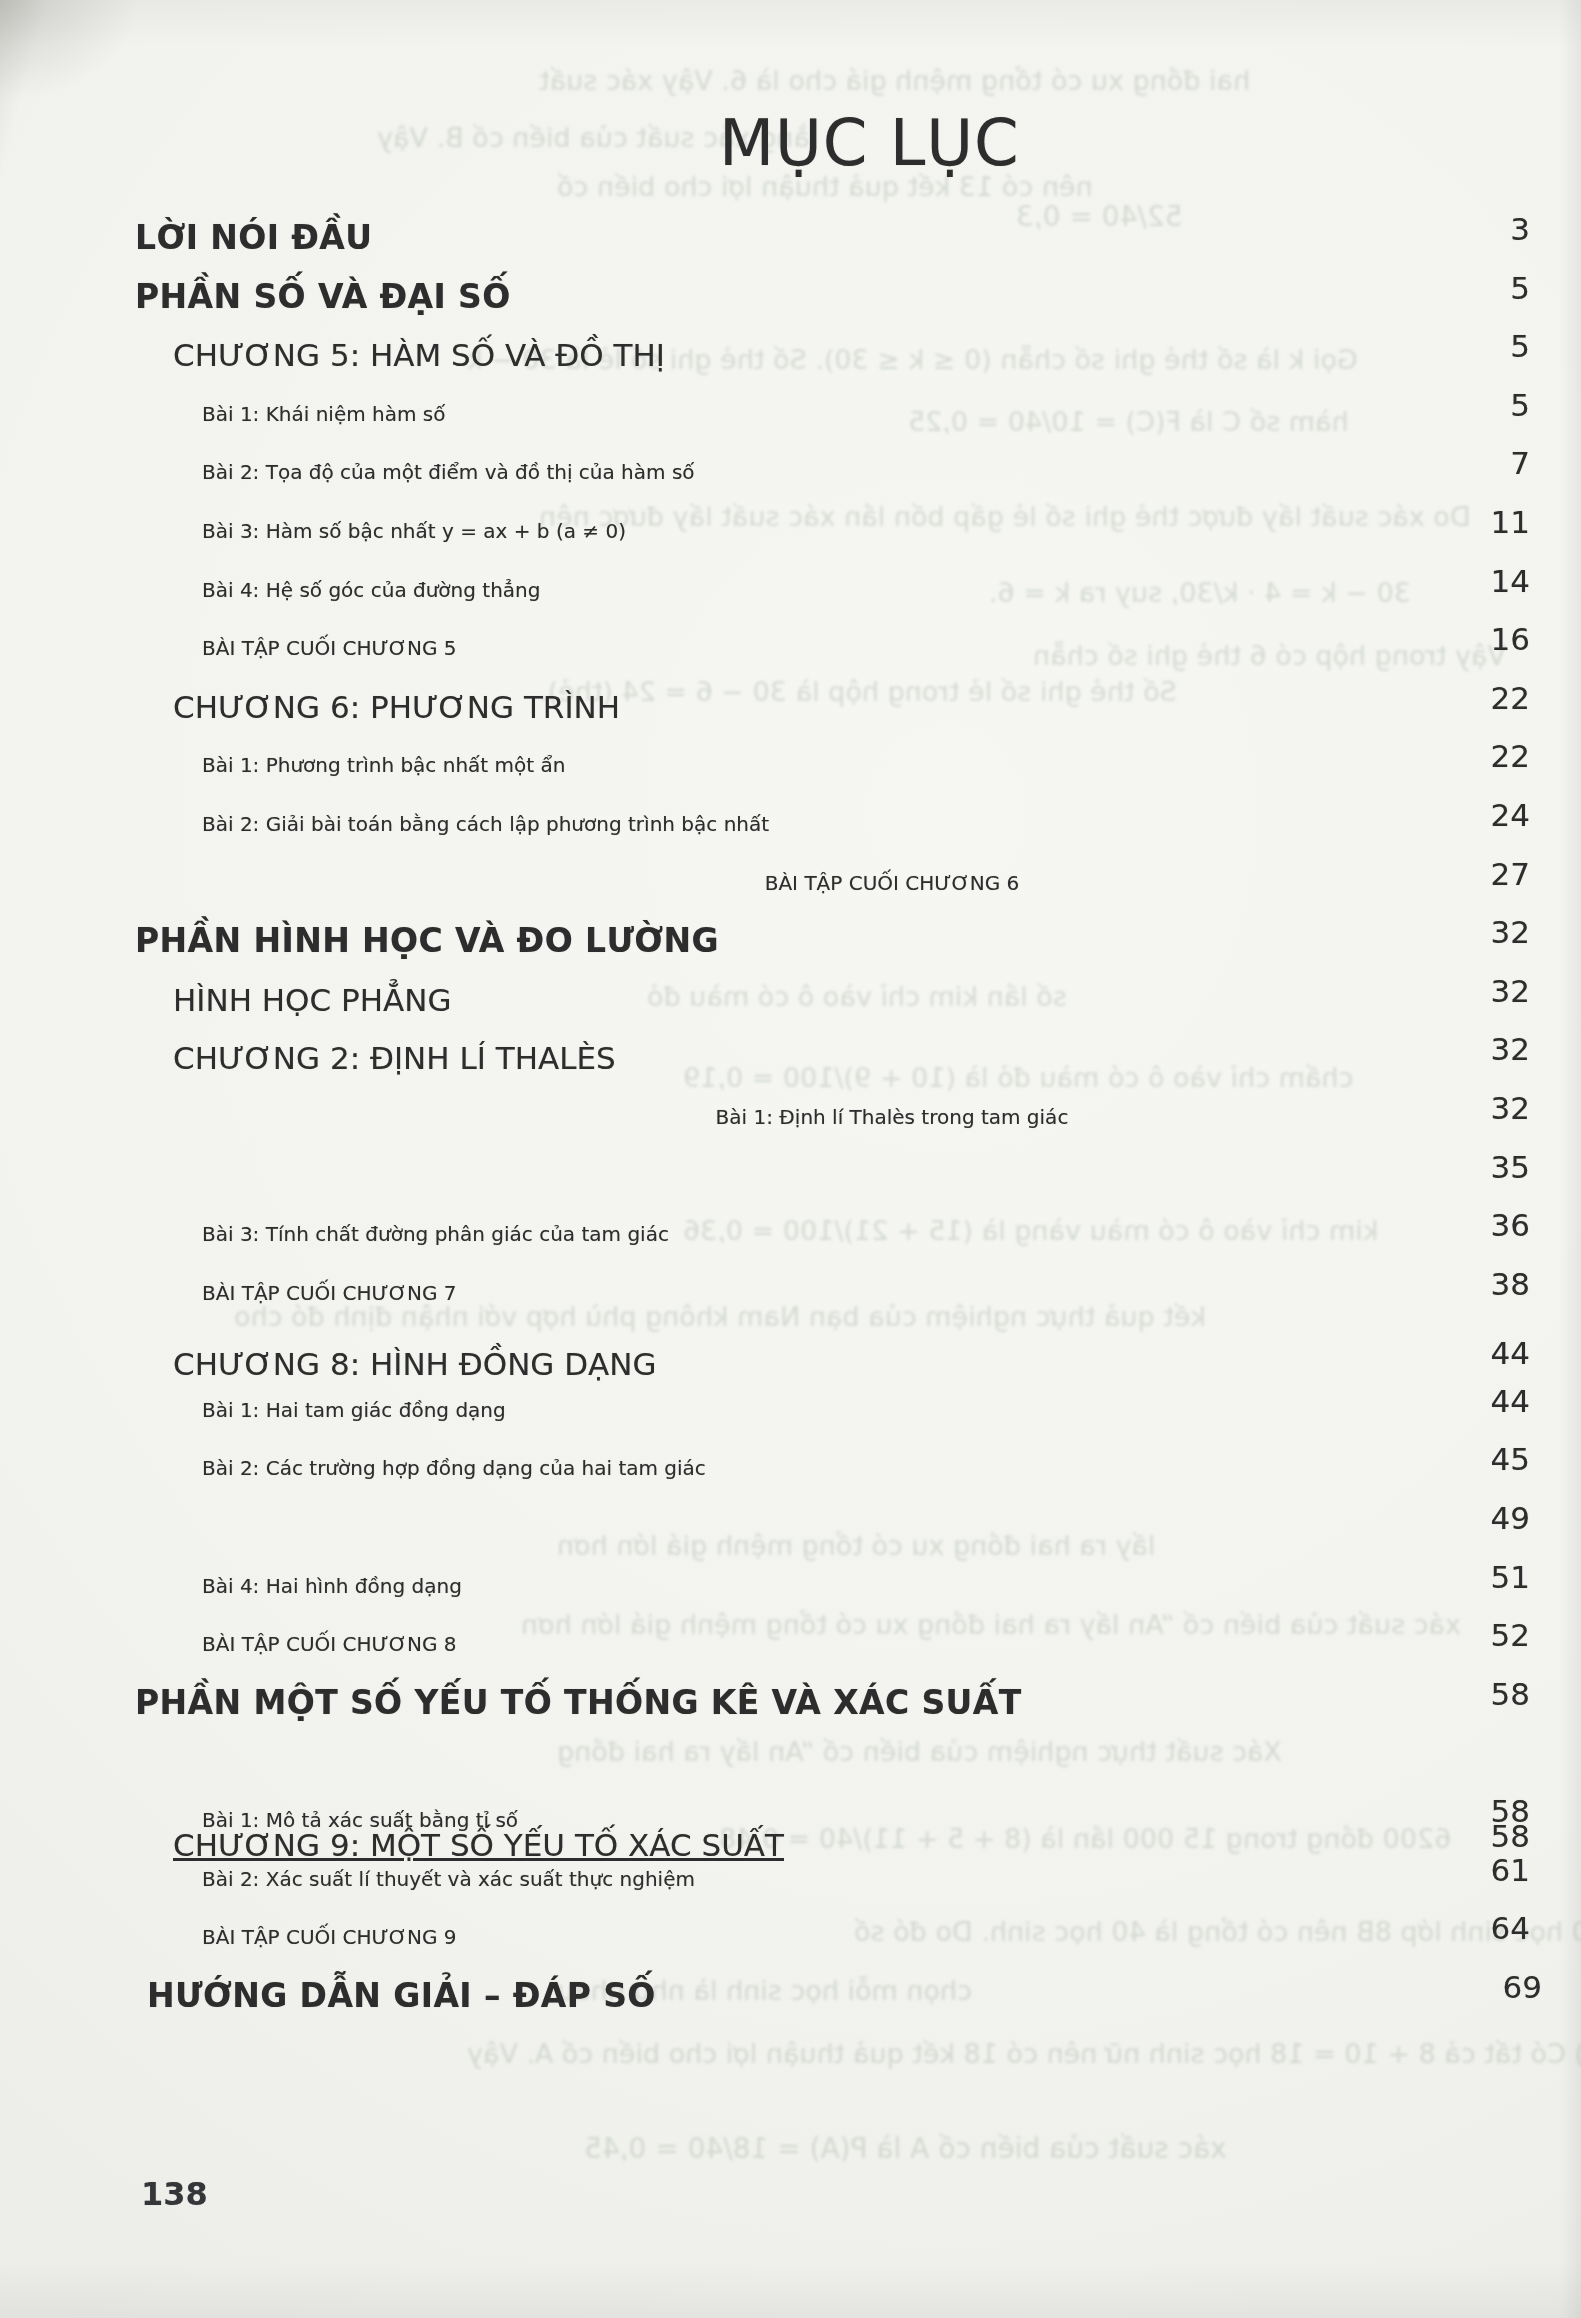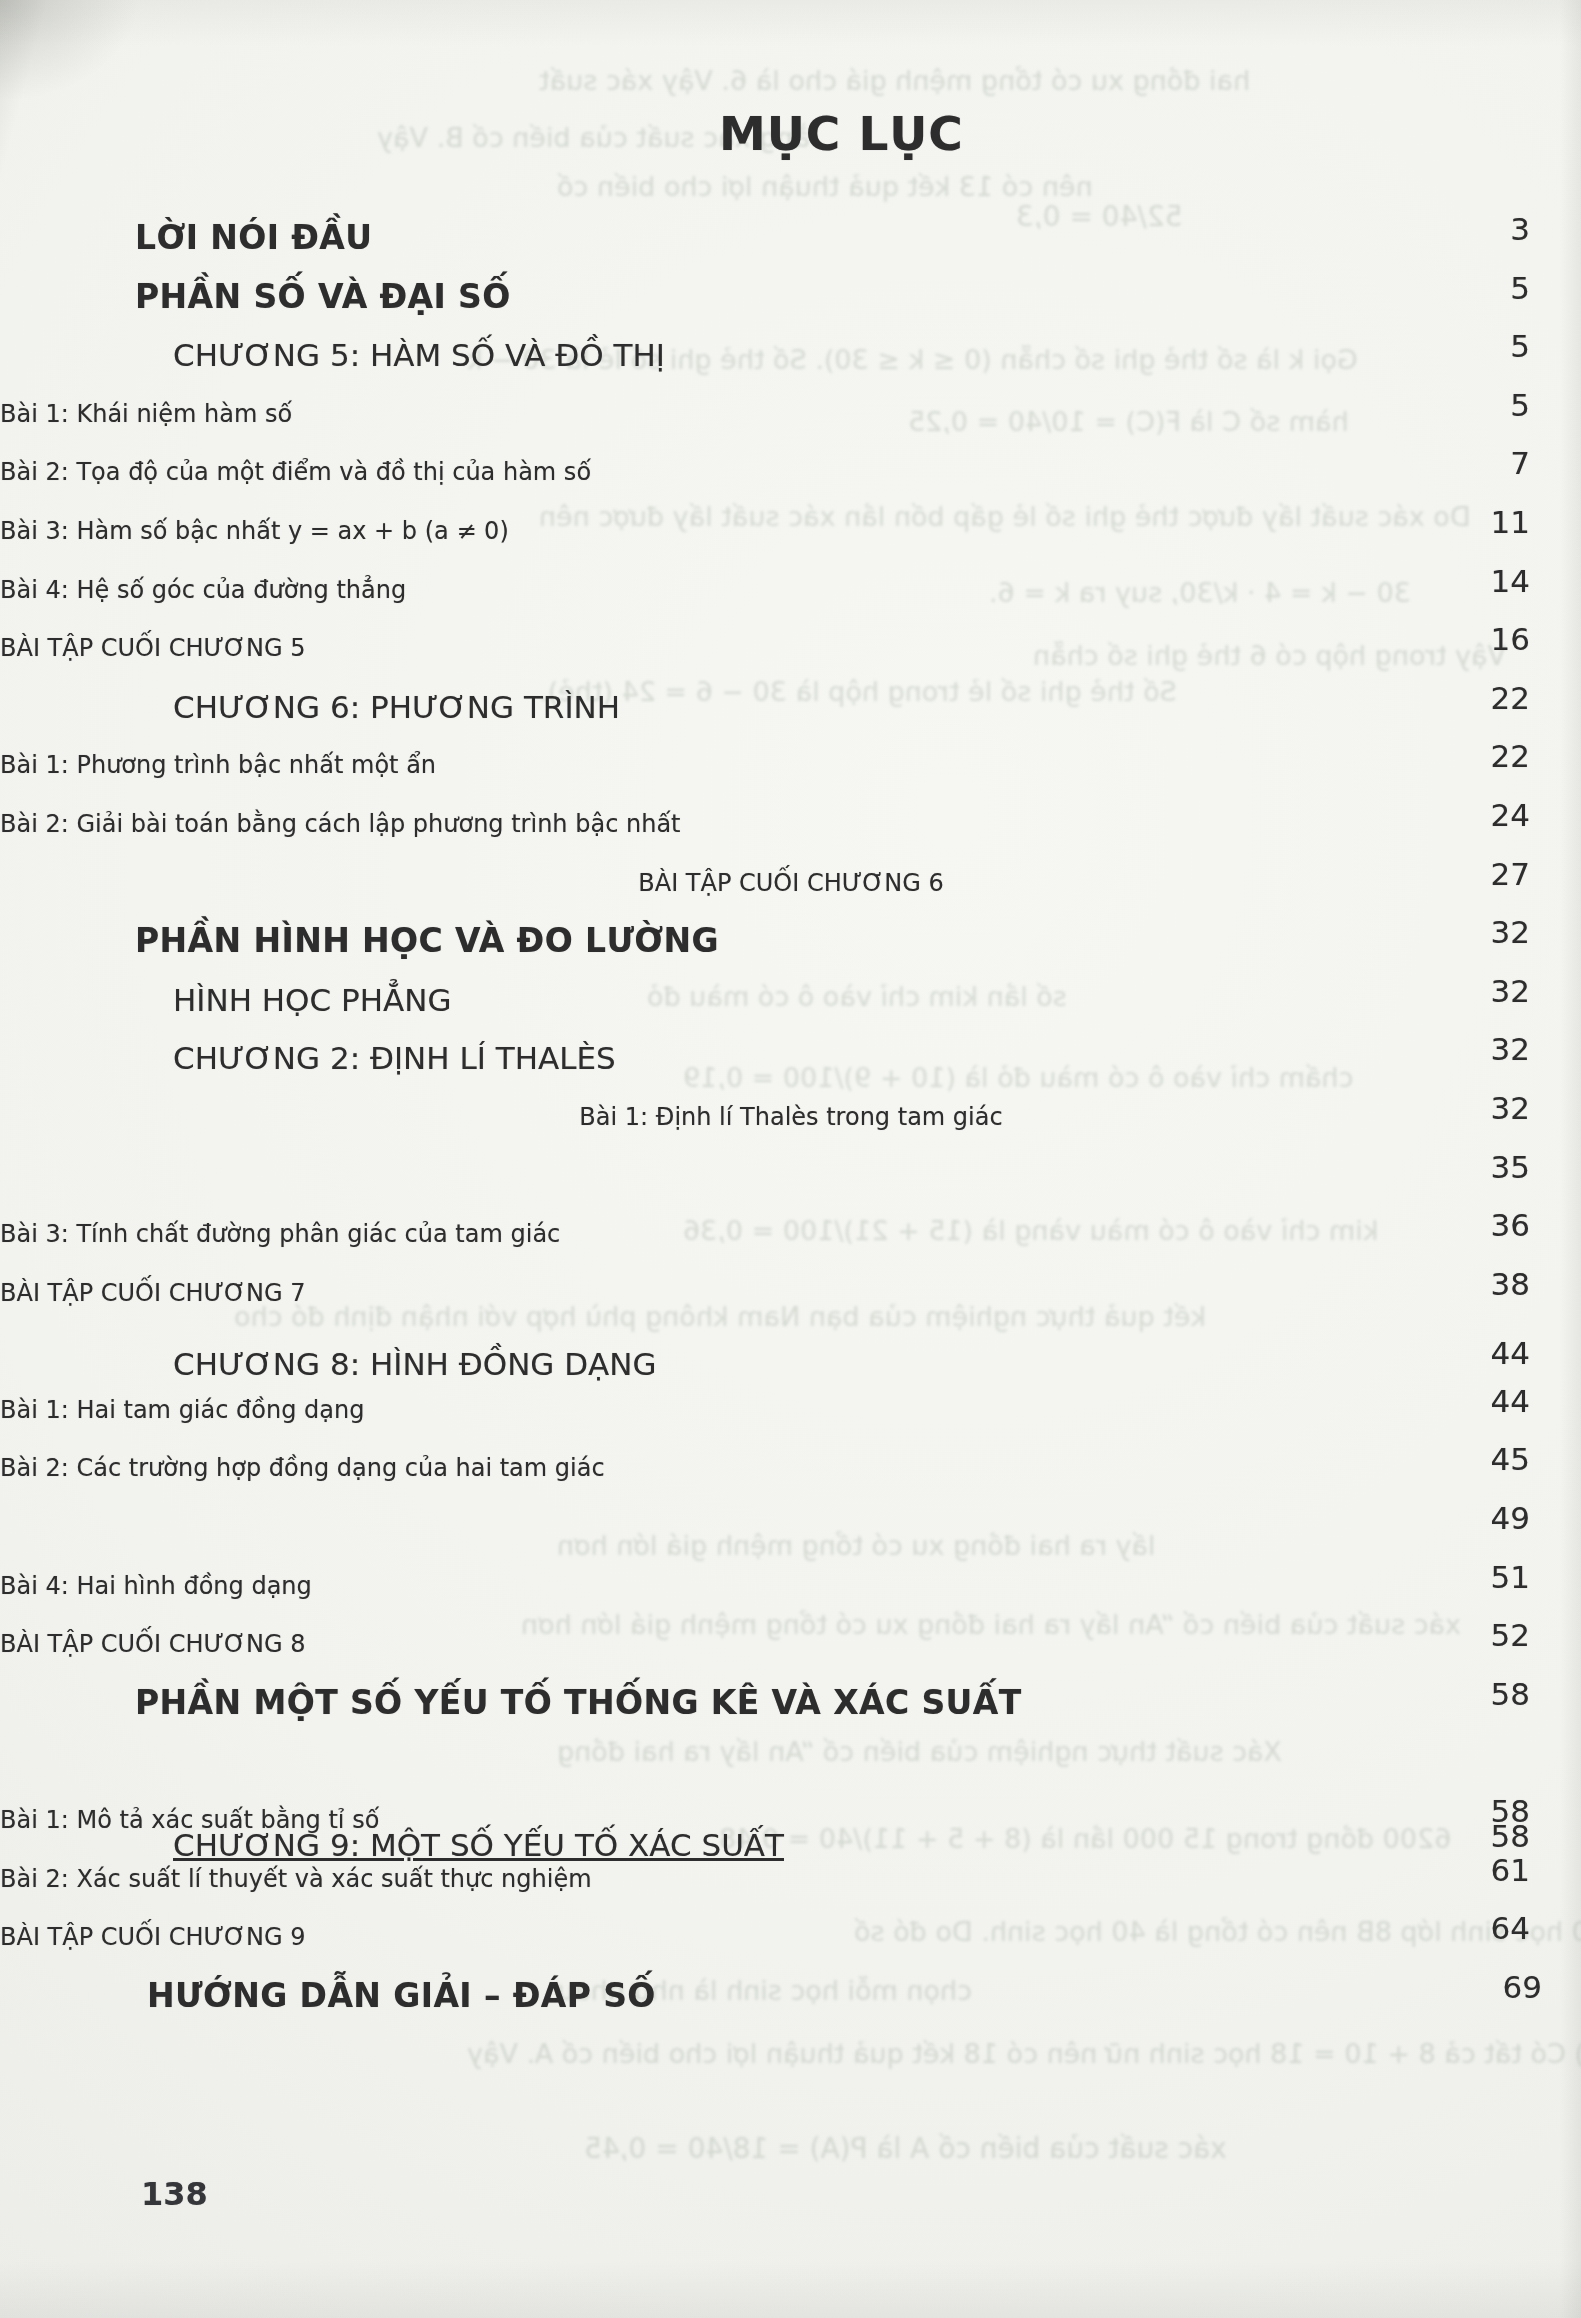--- a/index.html
+++ b/index.html
@@ -13,34 +13,34 @@
     background:
       radial-gradient(198px 144px at 0% 0%, rgba(110,112,105,.25), rgba(110,112,105,0) 70%),
       linear-gradient(105deg, rgba(140,142,135,.20) 0%, rgba(140,142,135,0) 2.2%),
       linear-gradient(180deg, rgba(150,152,146,.10) 0%, rgba(150,152,146,0) 2%),
       linear-gradient(270deg, rgba(130,132,126,.13) 0%, rgba(130,132,126,0) 1.4%),
       linear-gradient(0deg, rgba(140,142,136,.12) 0%, rgba(140,142,136,0) 2.5%),
       radial-gradient(120% 90% at 60% 35%, #f6f7f3 0%, #f2f3ef 55%, #eaebe6 100%);
   }
   .title{
     position:absolute;left:719px;top:106px;margin:0;
-    font-size:47px;font-weight:700;color:var(--ink,#2d2d2d);
+    font-size:64px;font-weight:400;color:var(--ink,#2d2d2d);
     letter-spacing:0.9px;white-space:nowrap;
     text-shadow:0 0 0.9px rgba(45,45,45,.4);
   }
   #toc{position:absolute;left:0;top:200px;width:1582px;}
   .row{
     position:absolute;left:0;width:1582px;height:58px;
     display:flex;align-items:center;color:var(--ink,#2d2d2d);
     text-shadow:0 0 0.9px rgba(45,45,45,.35);
   }
   .row .label{white-space:nowrap;margin-top:17px;}
   .lvl0 .label{padding-left:135px;font-size:33px;font-weight:700;letter-spacing:0.4px;}
   .lvl1 .label{padding-left:173px;font-size:31px;font-weight:400;}
-  .lvl2 .label{font-size:24px;font-weight:400;}
+  .lvl2 .label{padding-left:202px;font-size:20px;font-weight:400;}
   .pagenum{
     position:absolute;right:52px;top:50%;transform:translateY(-50%);
     font-size:31px;font-weight:400;color:var(--ink,#2d2d2d);
     text-shadow:0 0 0.9px rgba(45,45,45,.35);
   }
   .footer{
     position:absolute;left:141px;top:2175px;
     font-size:32px;font-weight:700;color:#35363a;
     text-shadow:0 0 0.9px rgba(45,45,45,.3);
   }

